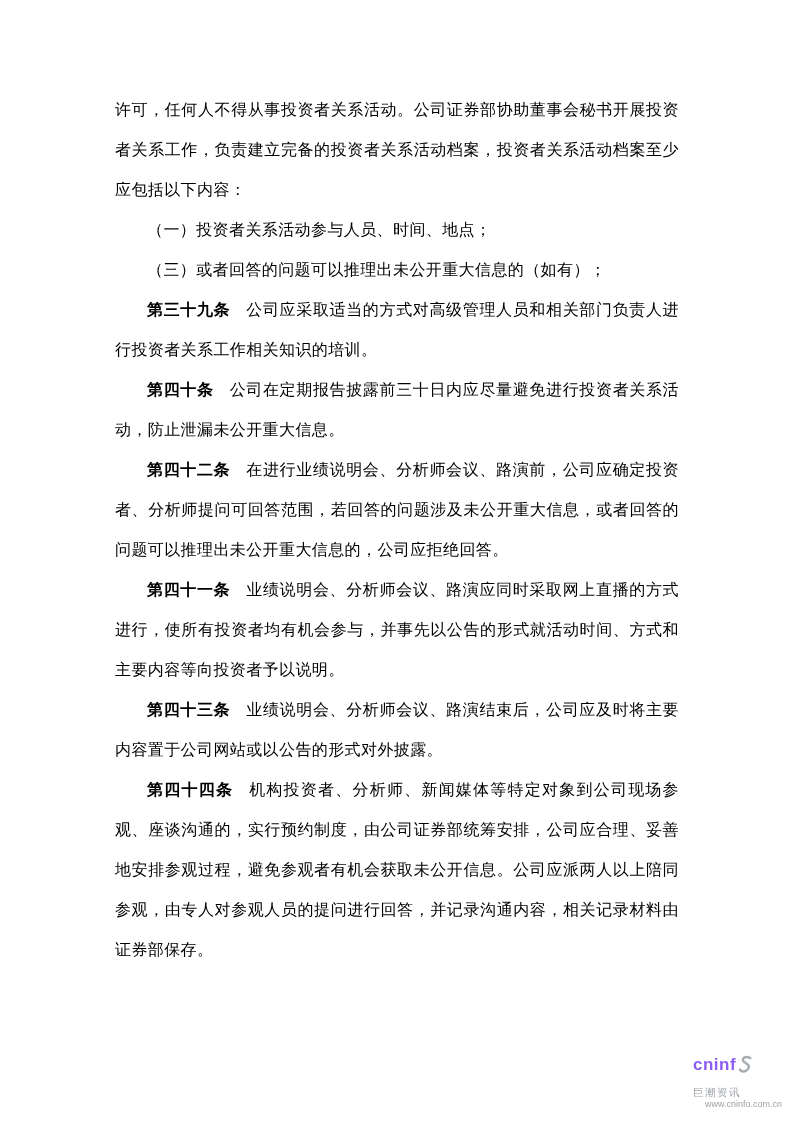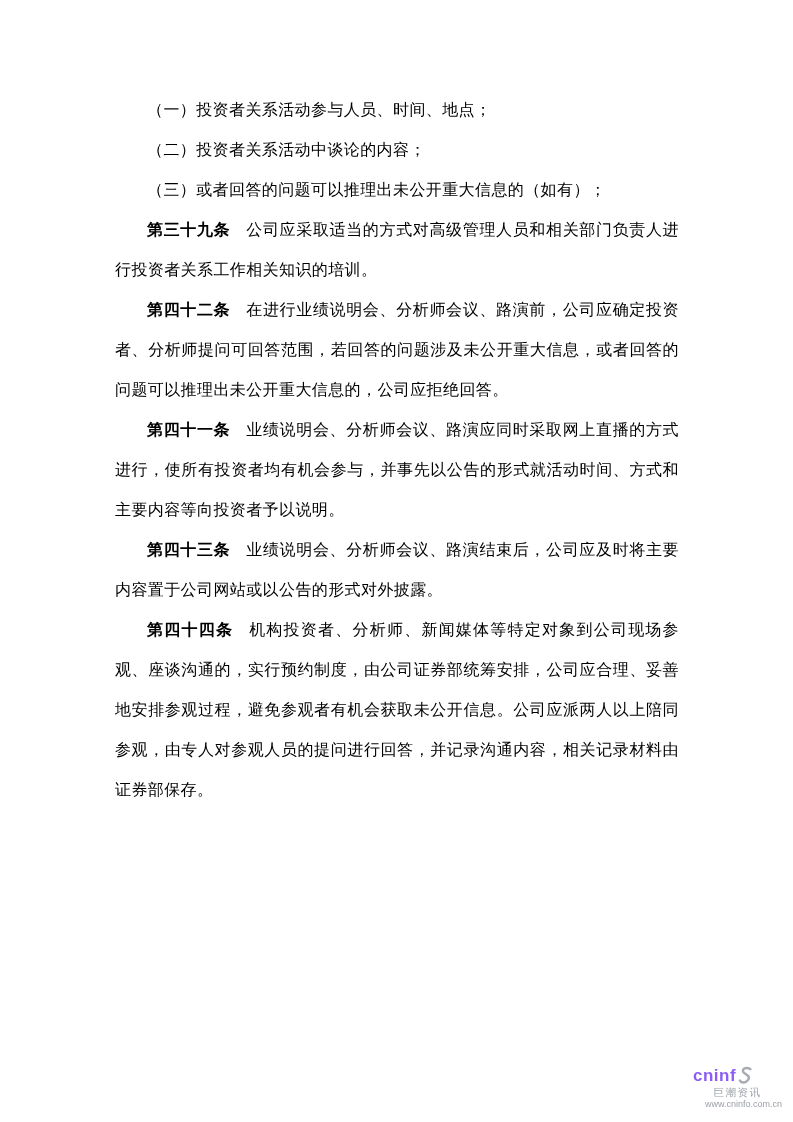--- a/index.html
+++ b/index.html
@@ -54,44 +54,44 @@
     font-size: 17px;
     font-weight: bold;
     letter-spacing: 0.5px;
     color: #8b5cf6;
   }
   .logo-icon {
     display: inline-block;
   }
   .brand {
     font-size: 10.5px;
-    margin-top: 0;
+    margin-top: 11px;
     letter-spacing: 1.5px;
     color: #9ba0a6;
-    text-align: center;
   }
   .url {
     font-size: 9px;
     margin-top: 1px;
     color: #9ba0a6;
     margin-left: 12px;
   }
 </style>
 </head>
 <body>
 
 <div class="page">
 
+  <p class="para">许可，任何人不得从事投资者关系活动。公司证券部协助董事会秘书开展投资者关系工作，负责建立完备的投资者关系活动档案，投资者关系活动档案至少应包括以下内容：</p>
 
   <p class="para indent">（一）投资者关系活动参与人员、时间、地点；</p>
-  <p class="para indent">（二）投资者关系活动中谈论的内容；</p>
   <p class="para indent">（三）或者回答的问题可以推理出未公开重大信息的（如有）；</p>
 
   <p class="para indent"><span class="head">第三十九条</span><span>公司应采取适当的方式对高级管理人员和相关部门负责人进行投资者关系工作相关知识的培训。</span></p>
 
+  <p class="para indent"><span class="head">第四十条</span><span>公司在定期报告披露前三十日内应尽量避免进行投资者关系活动，防止泄漏未公开重大信息。</span></p>
 
   <p class="para indent"><span class="head">第四十二条</span><span>在进行业绩说明会、分析师会议、路演前，公司应确定投资者、分析师提问可回答范围，若回答的问题涉及未公开重大信息，或者回答的问题可以推理出未公开重大信息的，公司应拒绝回答。</span></p>
 
   <p class="para indent"><span class="head">第四十一条</span><span>业绩说明会、分析师会议、路演应同时采取网上直播的方式进行，使所有投资者均有机会参与，并事先以公告的形式就活动时间、方式和主要内容等向投资者予以说明。</span></p>
 
   <p class="para indent"><span class="head">第四十三条</span><span>业绩说明会、分析师会议、路演结束后，公司应及时将主要内容置于公司网站或以公告的形式对外披露。</span></p>
 
   <p class="para indent"><span class="head">第四十四条</span><span>机构投资者、分析师、新闻媒体等特定对象到公司现场参观、座谈沟通的，实行预约制度，由公司证券部统筹安排，公司应合理、妥善地安排参观过程，避免参观者有机会获取未公开信息。公司应派两人以上陪同参观，由专人对参观人员的提问进行回答，并记录沟通内容，相关记录材料由证券部保存。</span></p>
 
 </div>

